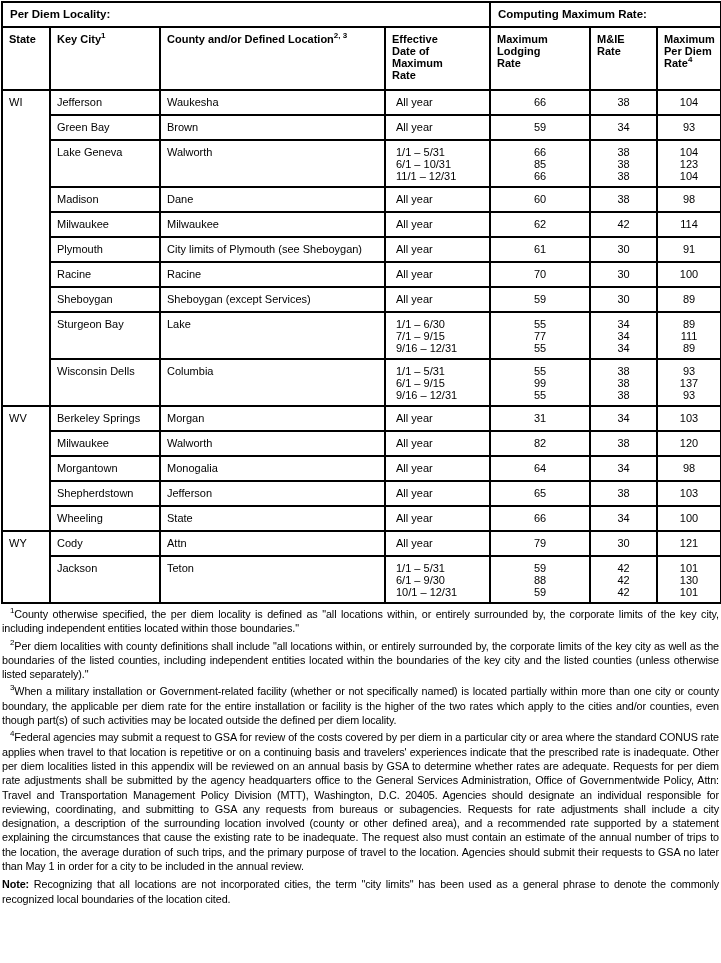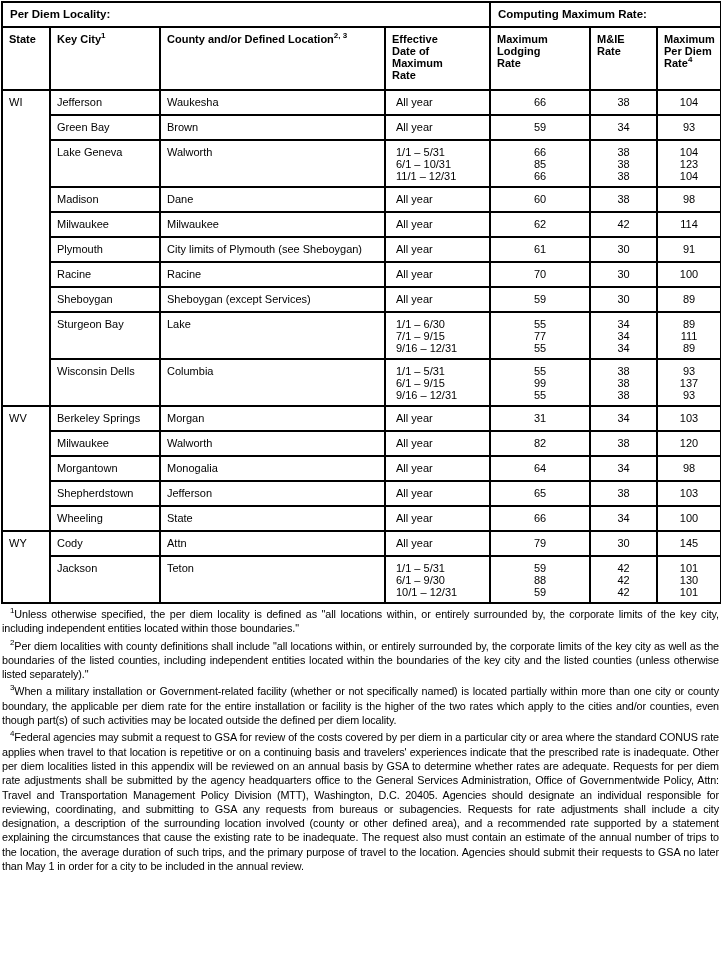--- a/index.html
+++ b/index.html
@@ -248,21 +248,21 @@
           <td class="num-cell pre-line">34</td>
           <td class="num-cell pre-line">100</td>
         </tr>
         <tr class="data-row">
           <td class="state-cell" rowspan="2">WY</td>
           <td class="city-cell pre-line">Cody</td>
           <td class="county-cell pre-line">Attn</td>
           <td class="dates-cell pre-line">All year</td>
           <td class="num-cell pre-line">79</td>
           <td class="num-cell pre-line">30</td>
-          <td class="num-cell pre-line">145</td>
+          <td class="num-cell pre-line">121</td>
         </tr>
         <tr class="data-row">
           <td class="city-cell pre-line">Jackson</td>
           <td class="county-cell pre-line">Teton</td>
           <td class="dates-cell pre-line">1/1 – 5/31
 6/1 – 9/30
 10/1 – 12/31</td>
           <td class="num-cell pre-line">59
 88
 59</td>
@@ -270,19 +270,20 @@
 42
 42</td>
           <td class="num-cell pre-line">101
 130
 101</td>
         </tr>
       </tbody>
   </table>
 
   <div class="footnotes">
-    <p><sup>1</sup><span>Unless otherwise specified, the per diem locality is defined as "all locations within, or entirely surrounded by, the corporate limits of the key city, including independent entities located within those boundaries."</span></p>
+    <p><sup>1</sup><span>County otherwise specified, the per diem locality is defined as "all locations within, or entirely surrounded by, the corporate limits of the key city, including independent entities located within those boundaries."</span></p>
     <p><sup>2</sup><span>Per diem localities with county definitions shall include "all locations within, or entirely surrounded by, the corporate limits of the key city as well as the boundaries of the listed counties, including independent entities located within the boundaries of the key city and the listed counties (unless otherwise listed separately)."</span></p>
     <p><sup>3</sup><span>When a military installation or Government-related facility (whether or not specifically named) is located partially within more than one city or county boundary, the applicable per diem rate for the entire installation or facility is the higher of the two rates which apply to the cities and/or counties, even though part(s) of such activities may be located outside the defined per diem locality.</span></p>
     <p><sup>4</sup><span>Federal agencies may submit a request to GSA for review of the costs covered by per diem in a particular city or area where the standard CONUS rate applies when travel to that location is repetitive or on a continuing basis and travelers' experiences indicate that the prescribed rate is inadequate. Other per diem localities listed in this appendix will be reviewed on an annual basis by GSA to determine whether rates are adequate. Requests for per diem rate adjustments shall be submitted by the agency headquarters office to the General Services Administration, Office of Governmentwide Policy, Attn: Travel and Transportation Management Policy Division (MTT), Washington, D.C. 20405. Agencies should designate an individual responsible for reviewing, coordinating, and submitting to GSA any requests from bureaus or subagencies. Requests for rate adjustments shall include a city designation, a description of the surrounding location involved (county or other defined area), and a recommended rate supported by a statement explaining the circumstances that cause the existing rate to be inadequate. The request also must contain an estimate of the annual number of trips to the location, the average duration of such trips, and the primary purpose of travel to the location. Agencies should submit their requests to GSA no later than May 1 in order for a city to be included in the annual review.</span></p>
+    <p class="note-para"><span class="note-label">Note:</span><span> Recognizing that all locations are not incorporated cities, the term "city limits" has been used as a general phrase to denote the commonly recognized local boundaries of the location cited.</span></p>
   </div>
 
 </div>
 
 </body></html>

